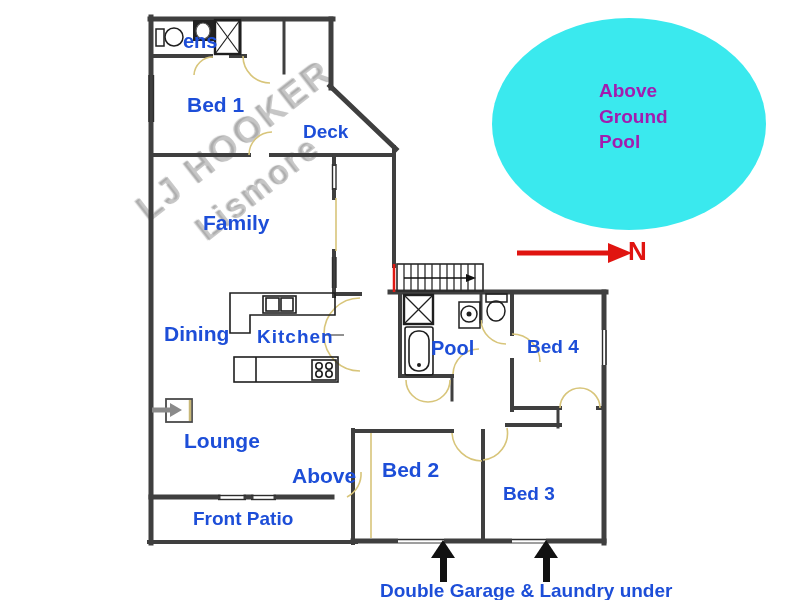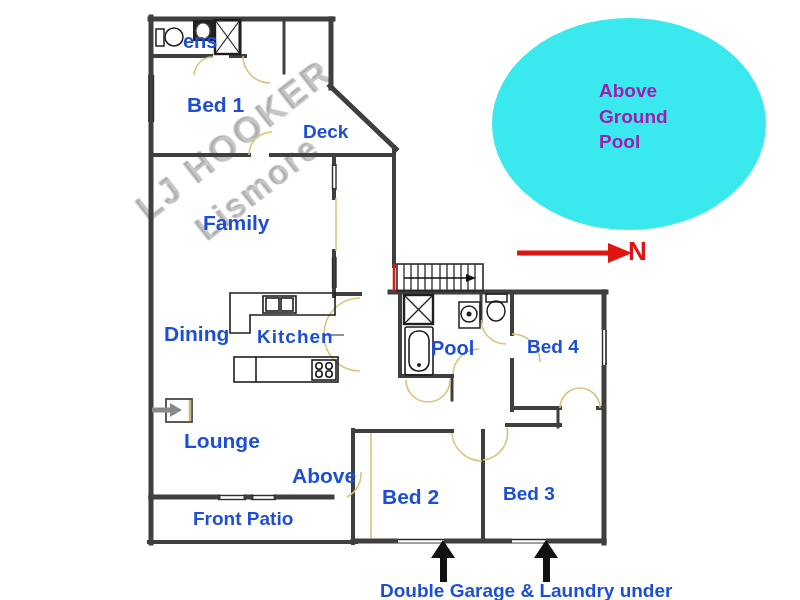--- a/index.html
+++ b/index.html
@@ -219,20 +219,20 @@
   <div class="label" style="left:183px;top:31px;font-size:20px;">ens</div>
   <div class="label" style="left:187px;top:94px;font-size:21px;">Bed 1</div>
   <div class="label" style="left:303px;top:122px;font-size:19px;">Deck</div>
   <div class="label" style="left:203px;top:212px;font-size:21px;">Family</div>
   <div class="label" style="left:164px;top:323px;font-size:21px;">Dining</div>
   <div class="label" style="left:257px;top:327px;font-size:19px;letter-spacing:1px;text-align:right;">Kitchen</div>
   <div class="label" style="left:431px;top:338px;font-size:20px;">Pool</div>
   <div class="label" style="left:527px;top:337px;font-size:19px;">Bed 4</div>
   <div class="label" style="left:184px;top:430px;font-size:21px;">Lounge</div>
   <div class="label" style="left:292px;top:465px;font-size:21px;">Above</div>
-  <div class="label" style="left:382px;top:486px;font-size:21px;">Bed 2</div>
+  <div class="label" style="left:382px;top:459px;font-size:21px;">Bed 2</div>
   <div class="label" style="left:503px;top:484px;font-size:19px;">Bed 3</div>
   <div class="label" style="left:193px;top:509px;font-size:19px;">Front Patio</div>
 
   <div class="n-label">N</div>
   <div class="label" style="left:380px;top:581px;font-size:19px;">Double Garage &amp; Laundry under</div>
 
 </div>
 
 </body></html>

